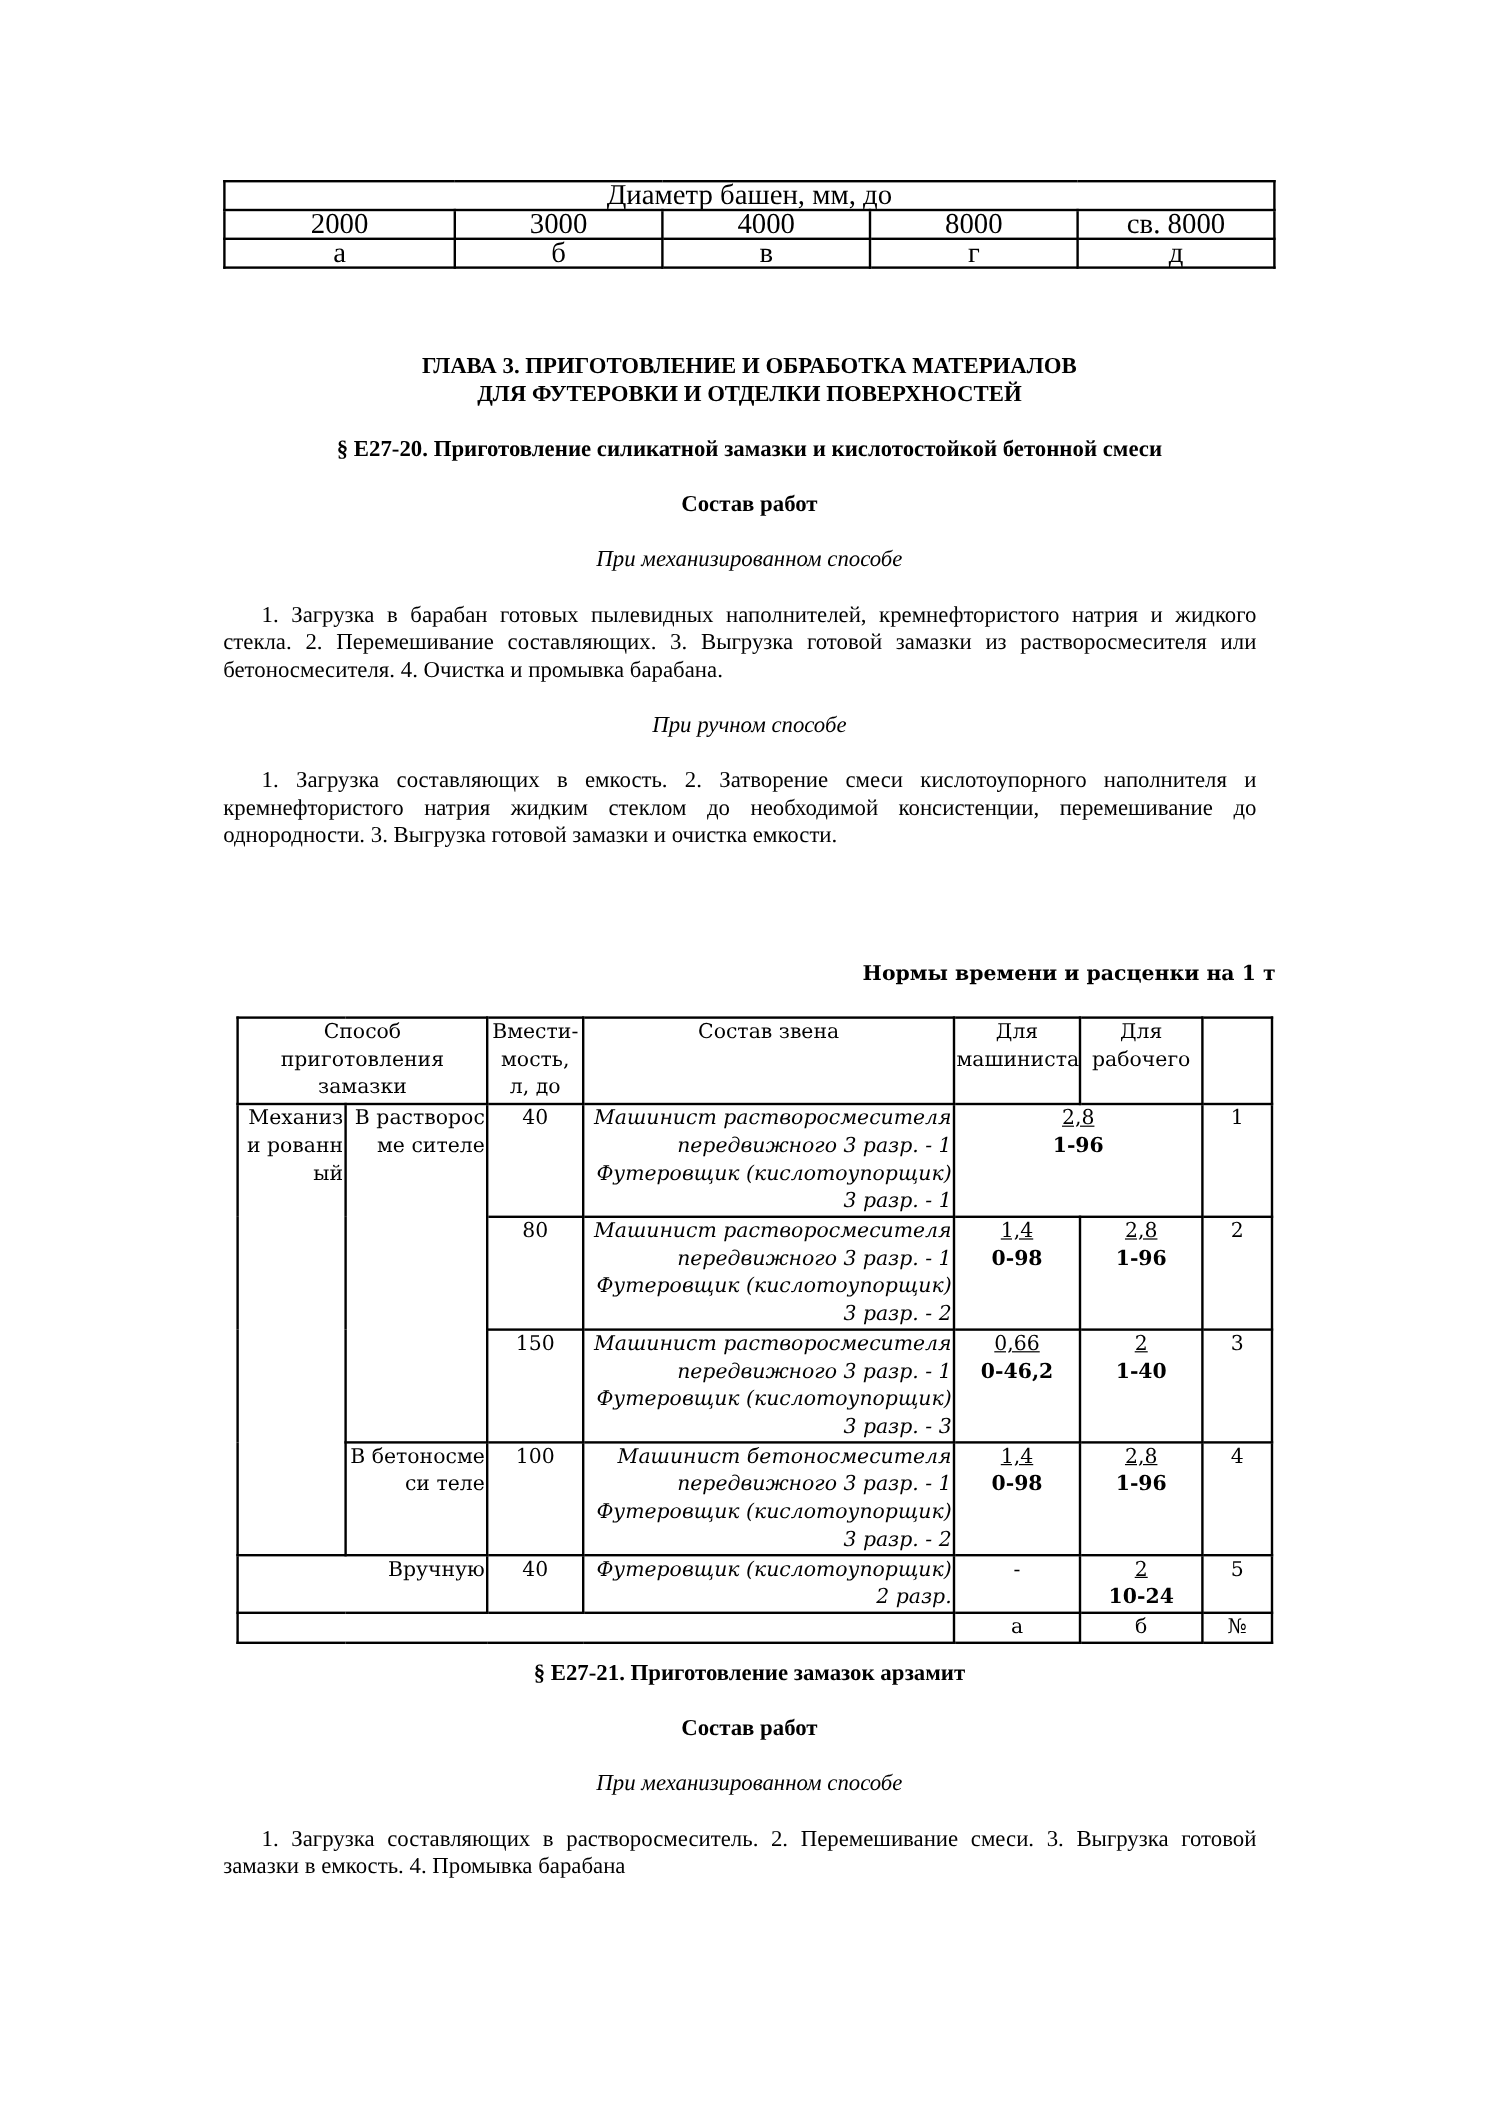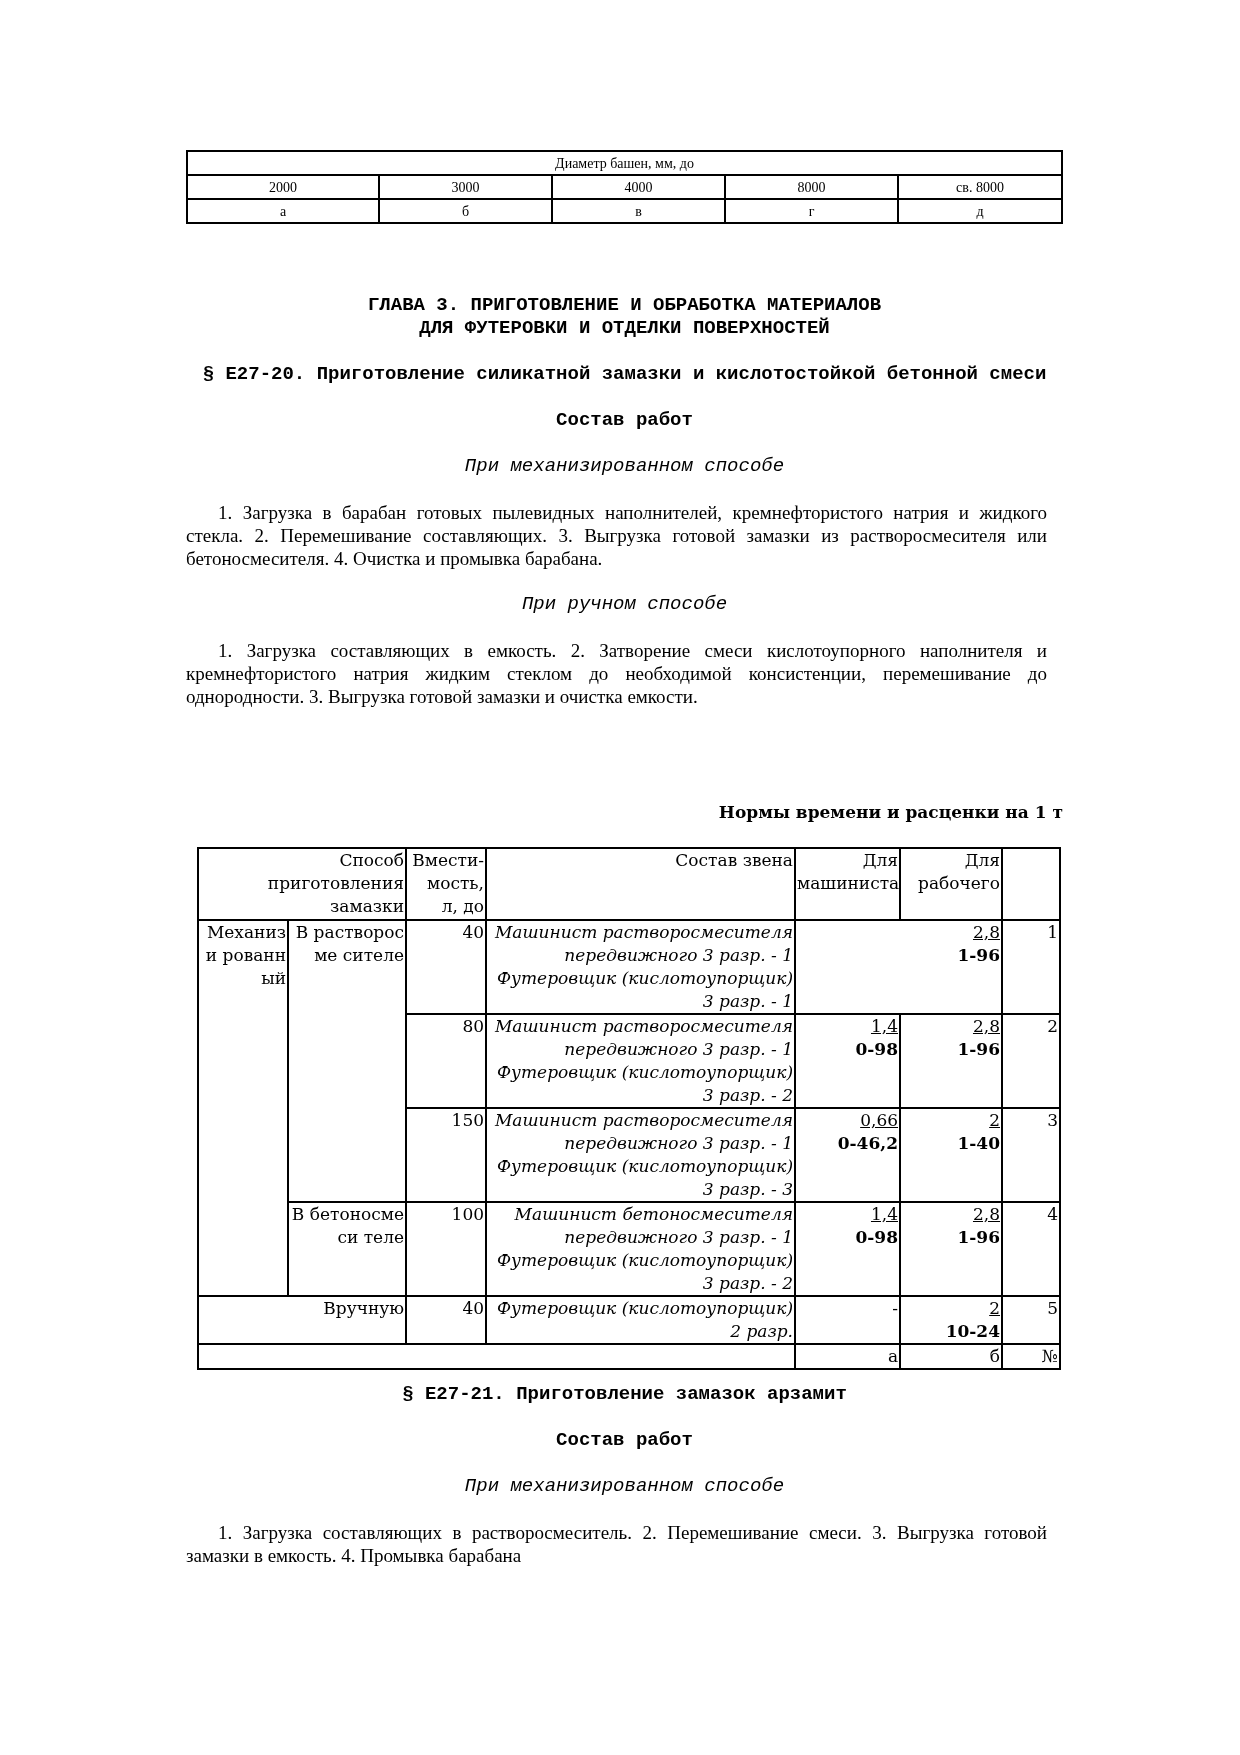--- a/index.html
+++ b/index.html
@@ -1,39 +1,39 @@
 <!DOCTYPE html>
 <html><head>
 <meta charset="utf-8">
 <style>
   html, body { margin: 0; padding: 0; background: #ffffff; }
   body { width: 1240px; height: 1755px; position: relative; overflow: hidden; color: #000; }
   .page { position: absolute; left: 0; top: 0; width: 1240px; height: 1755px; }
 
   
-  table.t1 { position: absolute; left: 186px; top: 150px; width: 877px; border-collapse: collapse; font-family: "Liberation Serif", serif; font-size: 14px; }
+  table.t1 { position: absolute; left: 186px; top: 150px; width: 877px; border-collapse: collapse; font-family: "Liberation Serif", serif; font-size: 24px; }
   table.t1 td { border: 2px solid #000; text-align: center; padding: 0; line-height: 21px; }
   table.t1 tr.h1 td { height: 22px; }
   table.t1 tr.h2 td { height: 22px; }
   table.t1 tr.vals td { height: 44px; }
   table.t1 tr.letters td { height: 22px; }
   .u { text-decoration: underline; }
   .b { font-weight: bold; }
 
-  .center { position: absolute; left: 186px; width: 877px; text-align: center; font-family: Liberation Mono, monospace; font-size: 19px; line-height: 23px; }
+  .center { position: absolute; left: 186px; width: 877px; text-align: center; font-family: Liberation Serif, serif; font-size: 19px; line-height: 23px; }
   .heading { font-weight: bold; }
   .it { font-style: italic; }
   .para { position: absolute; left: 186px; width: 861px; font-family: "Liberation Serif", serif; font-size: 19px; line-height: 23px; text-align: justify; text-indent: 32px; }
 
   .norms-title { position: absolute; left: 186px; width: 877px; top: 801px; text-align: right; font-family: "DejaVu Serif", serif; font-weight: bold; font-size: 17px; line-height: 22px; }
 
   
   table.t2 { position: absolute; left: 197px; top: 847px; width: 862px; border-collapse: collapse; font-family: "DejaVu Serif", serif; font-size: 17px; line-height: 23px; table-layout: fixed; }
   table.t2 td { border: 2px solid #000; vertical-align: top; padding: 0 1px; text-align: right; }
-  table.t2 .c { text-align: right; }
+  table.t2 .c { text-align: center; }
   table.t2 .nob-b { border-bottom: none; }
   table.t2 .nob-t { border-top: none; }
   table.t2 .thin { border-left: 1px solid #555; border-right: 1px solid #555; }
   .crew { font-style: italic; white-space: nowrap; }
 </style>
 </head>
 <body>
 
 <div class="page">
 

